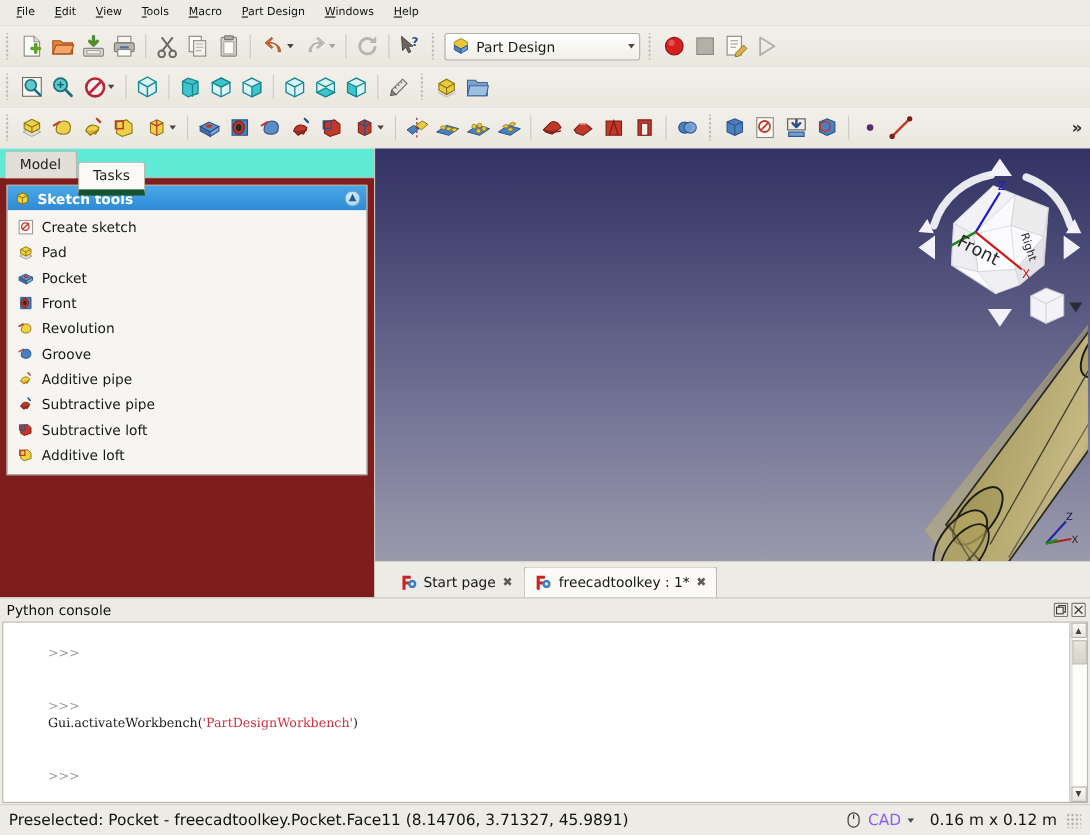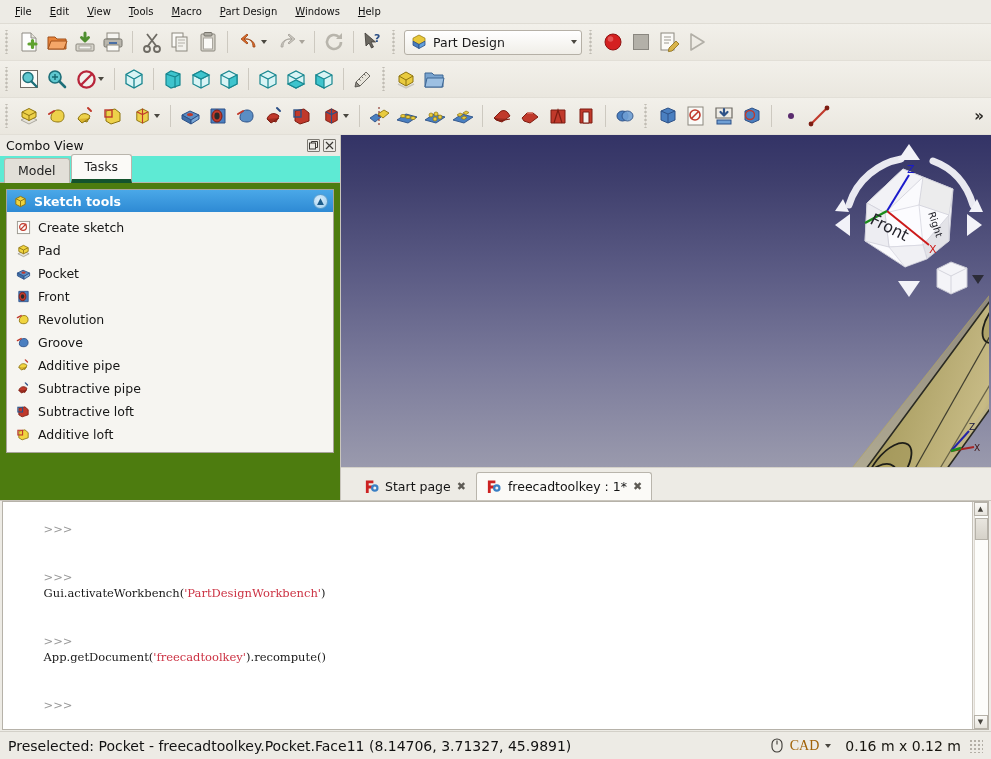--- a/index.html
+++ b/index.html
@@ -84,22 +84,22 @@
   .tabs-row {
     height:27px; display:flex; align-items:flex-end; padding-left:4px;
     border-bottom:1px solid #b9b5ac; background:#5eead4;
   }
   .tab {
     padding:4px 13px 5px; font-size:12.5px;
     border:1px solid #b9b5ac; border-bottom:none;
     border-radius:3px 3px 0 0; background:#e2dfd8; color:#222;
     margin-right:1px; position:relative; top:1px;
   }
-  .tab.active { background:#fbfaf7; font-weight:normal; top:1px; border-bottom:4px solid #14532d; z-index:2; }
-  .task-area { flex:1 1 auto; background:#4d7c0f; padding:6px 6px 0 6px; min-height:0; }
+  .tab.active { background:#fbfaf7; font-weight:normal; top:17px; border-bottom:6px solid #14532d; z-index:2; }
+  .task-area { flex:1 1 auto; background:#7f1d1d; padding:6px 6px 0 6px; min-height:0; }
   .task-box { border:1px solid #a8a49b; background:#f6f5f1; }
   .task-header {
     height:22px; display:flex; align-items:center; gap:6px; padding:0 5px;
     background:linear-gradient(#4aa8e8,#2e8ad4); color:#fff;
     font-weight:bold; font-size:12.5px;
   }
   .task-header .ttl { flex:1; }
   .chev {
     width:15px; height:15px; border-radius:50%;
     background:radial-gradient(circle at 40% 35%, #d9eefc, #9ecdee);
@@ -152,21 +152,21 @@
   }
   .sc-track { flex:1 1 auto; width:14px; background:#fdfdfb; border-left:1px solid #dedad2; }
   .sc-thumb { height:22px; margin-top:2px; background:linear-gradient(#e9e6df,#d6d2c9); border:1px solid #b6b2a9; }
 
   
   .statusbar {
     height:28px; flex:0 0 28px; display:flex; align-items:center;
     background:#edebe5; border-top:1px solid #d3d0c8; padding:0 8px; font-size:14px;
   }
   .status-msg { flex:1 1 auto; color:#121212; }
-  .status-nav { display:flex; align-items:center; gap:5px; color:#a16207;font-family:Liberation Serif, serif; }
+  .status-nav { display:flex; align-items:center; gap:5px; color:#8b5cf6; }
   .status-dim { margin-left:14px; color:#17150f; }
   .grip {
     width:14px; height:14px; margin-left:8px;
     background-image:radial-gradient(#b3afa6 1px, transparent 1.2px);
     background-size:4px 4px;
   }
 
   
   .navcube { position:absolute; right:4px; top:2px; width:160px; height:168px; }
 </style>
@@ -604,34 +604,20 @@
           </svg>
       </div>
 
       <div class="overflow">»</div>
     </div>
   </div>
 
   <div class="main">
 
     <div class="combo">
-      <div class="dock-title">
-        <span class="t">Combo View</span>
-        <span class="dock-btn">
-          <svg width="9" height="9" viewBox="0 0 9 9">
-              <rect x="0.5" y="2" width="6" height="6" fill="none" stroke="#3b3934"></rect>
-              <path d="M2.5 2V0.5h6v6H7" fill="none" stroke="#3b3934"></path>
-            </svg>
-        </span>
-        <span class="dock-btn">
-          <svg width="9" height="9" viewBox="0 0 9 9">
-              <path d="M1 1l7 7M8 1L1 8" stroke="#3b3934" stroke-width="1.2"></path>
-            </svg>
-        </span>
-      </div>
 
       <div class="tabs-row">
         <div class="tab">Model</div>
         <div class="tab active">Tasks</div>
       </div>
 
       <div class="task-area">
         <div class="task-box">
           <div class="task-header">
             <span class="ico">
@@ -863,36 +849,46 @@
               </svg>
           </span>
           <span>freecadtoolkey : 1*</span>
           <span class="x">✖</span>
         </div>
       </div>
     </div>
   </div>
 
   <div class="pyconsole">
+    <div class="dock-title">
+      <span class="t">Python console</span>
+      <span class="dock-btn">
+        <svg width="9" height="9" viewBox="0 0 9 9">
+            <rect x="0.5" y="2" width="6" height="6" fill="none" stroke="#3b3934"></rect>
+            <path d="M2.5 2V0.5h6v6H7" fill="none" stroke="#3b3934"></path>
+          </svg>
+      </span>
+      <span class="dock-btn">
+        <svg width="9" height="9" viewBox="0 0 9 9">
+            <path d="M1 1l7 7M8 1L1 8" stroke="#3b3934" stroke-width="1.2"></path>
+          </svg>
+      </span>
+    </div>
 
     <div class="py-body">
       <div class="py-lines">
         <div class="py-line">
           <span class="prompt">&gt;&gt;&gt;</span>
         </div>
         <div class="py-line">
           <span class="prompt">&gt;&gt;&gt;</span>
           <span class="pyfn">Gui.activateWorkbench(</span><span class="pystr">'PartDesignWorkbench'</span><span class="pyfn">)</span>
         </div>
         <div class="py-line">
           <span class="prompt">&gt;&gt;&gt;</span>
-          <span class="pyfn">App.getDocument(</span><span class="pystr">'freecadtoolkey'</span><span class="pyfn">).recompute()</span>
-        </div>
-        <div class="py-line">
-          <span class="prompt">&gt;&gt;&gt;</span>
         </div>
       </div>
 
       <div class="scroll">
         <div class="sc-arrow">▲</div>
         <div class="sc-track">
           <div class="sc-thumb"></div>
         </div>
         <div class="sc-arrow">▼</div>
       </div>

